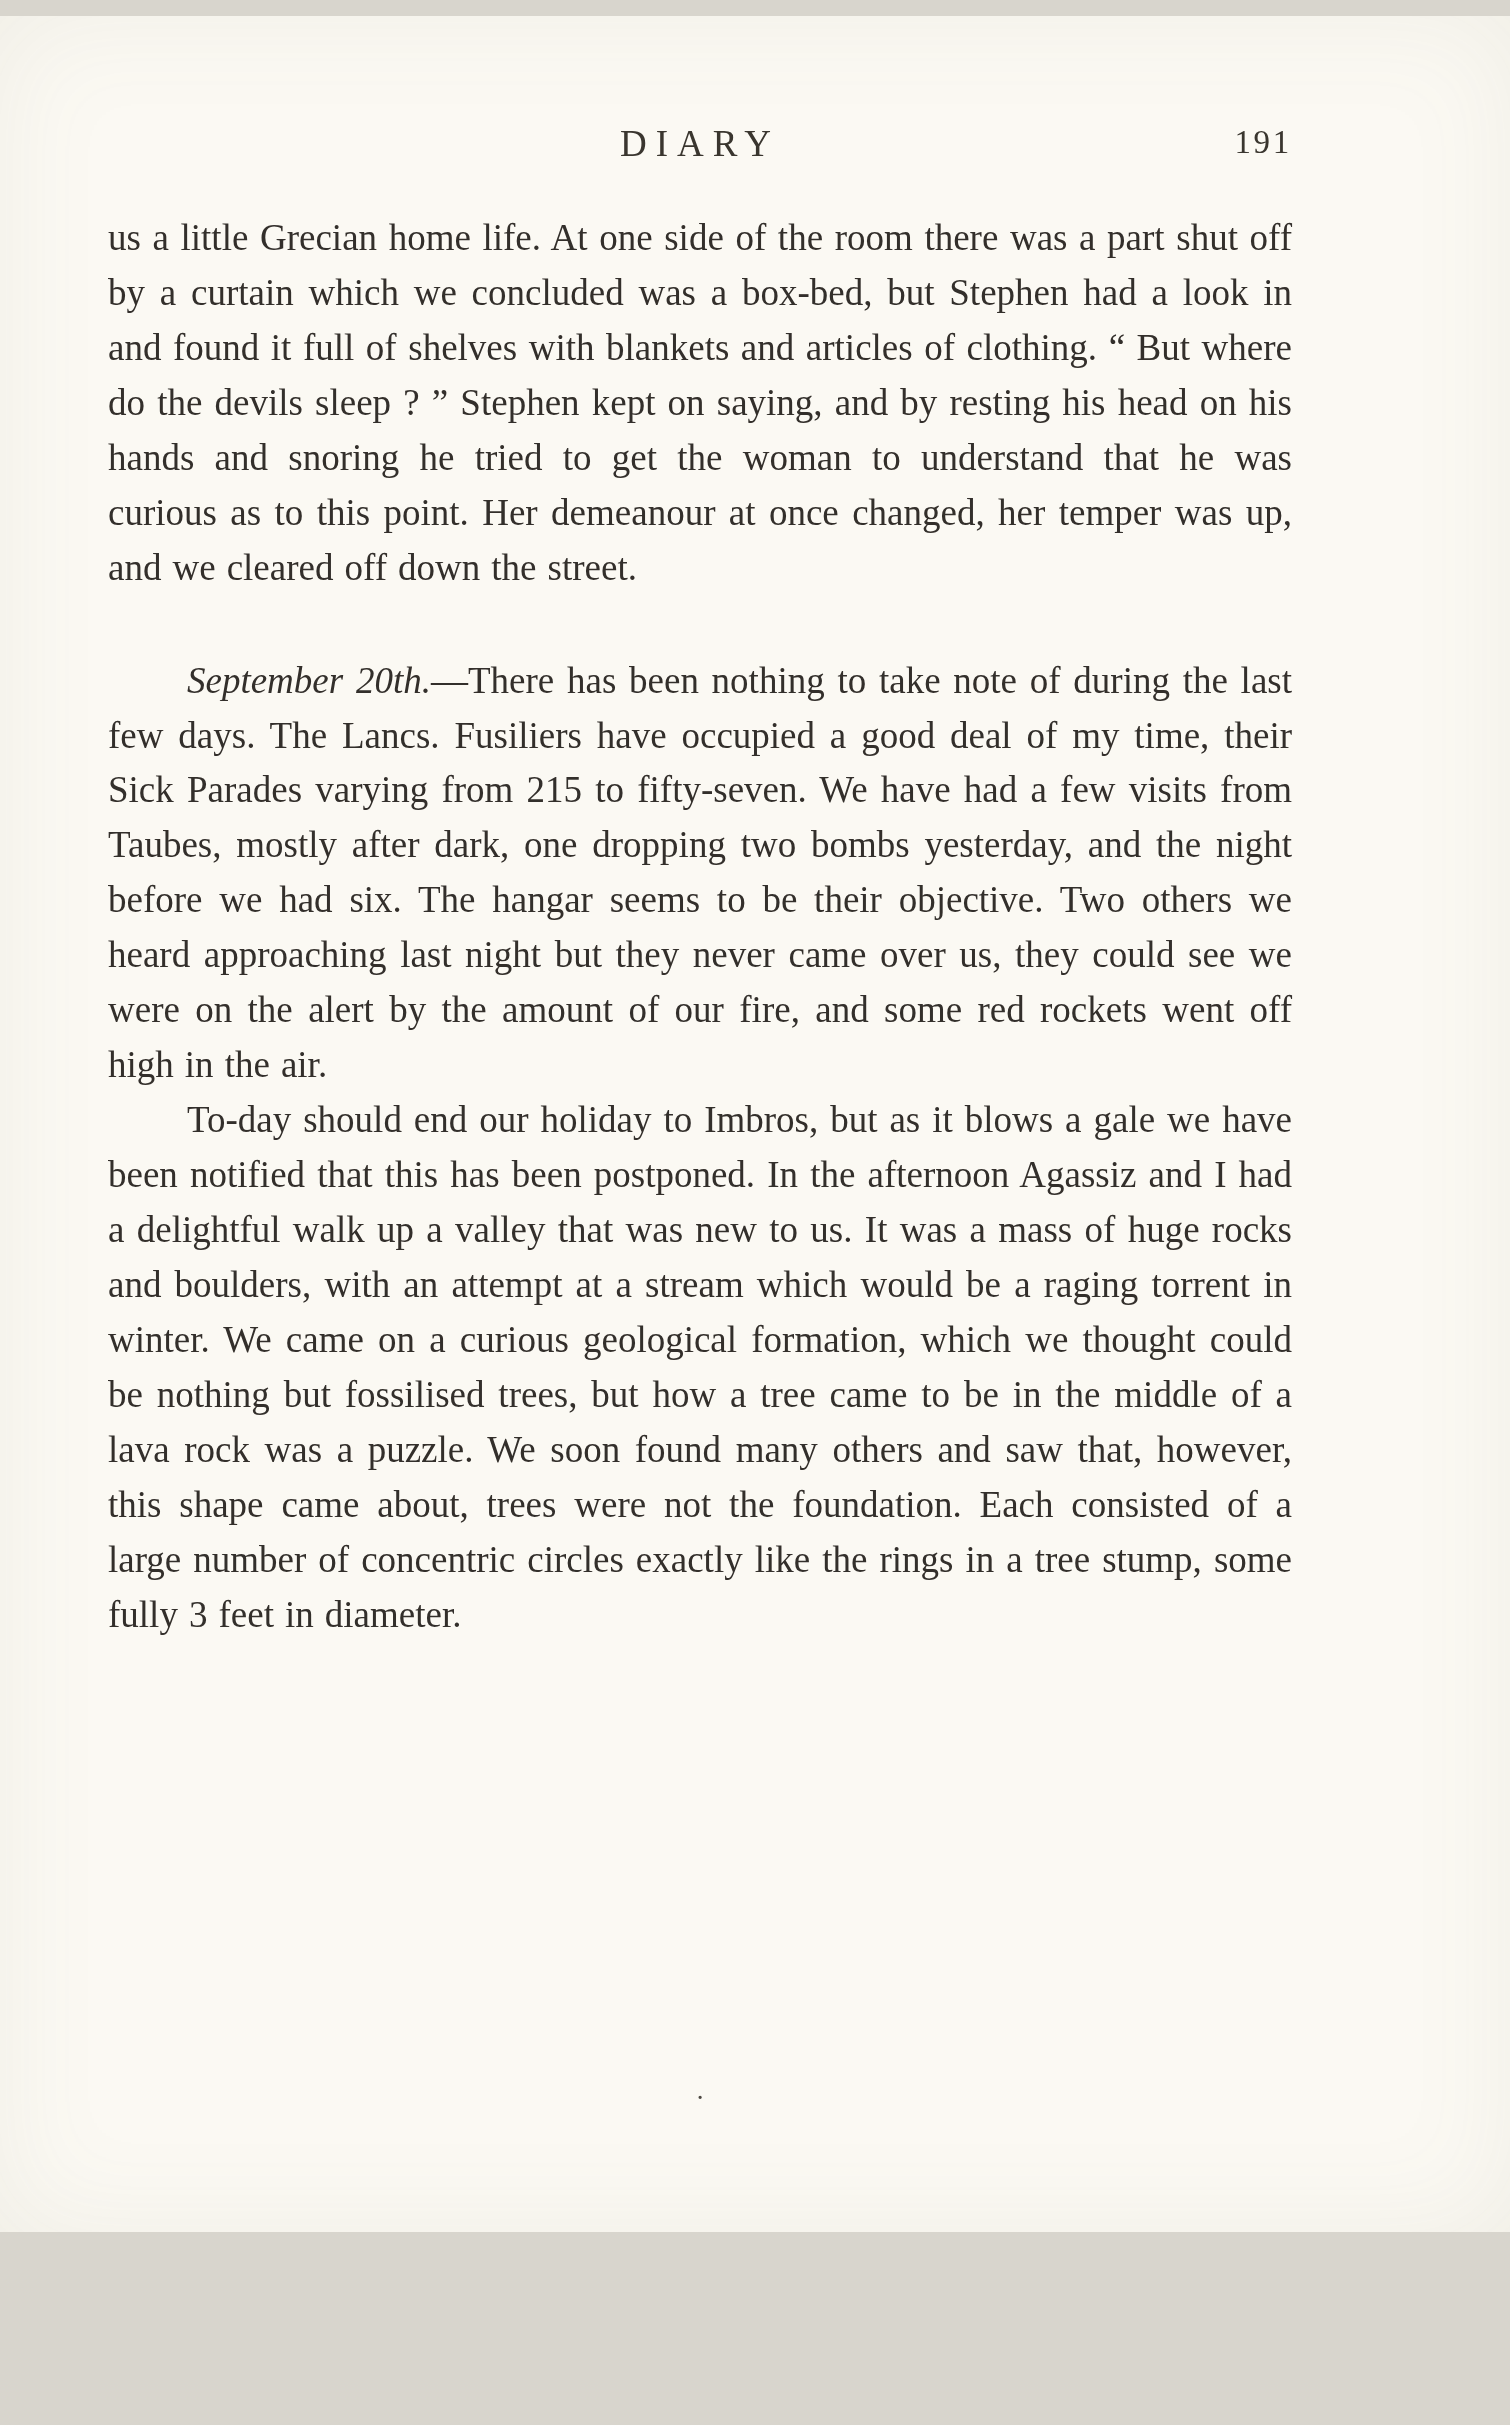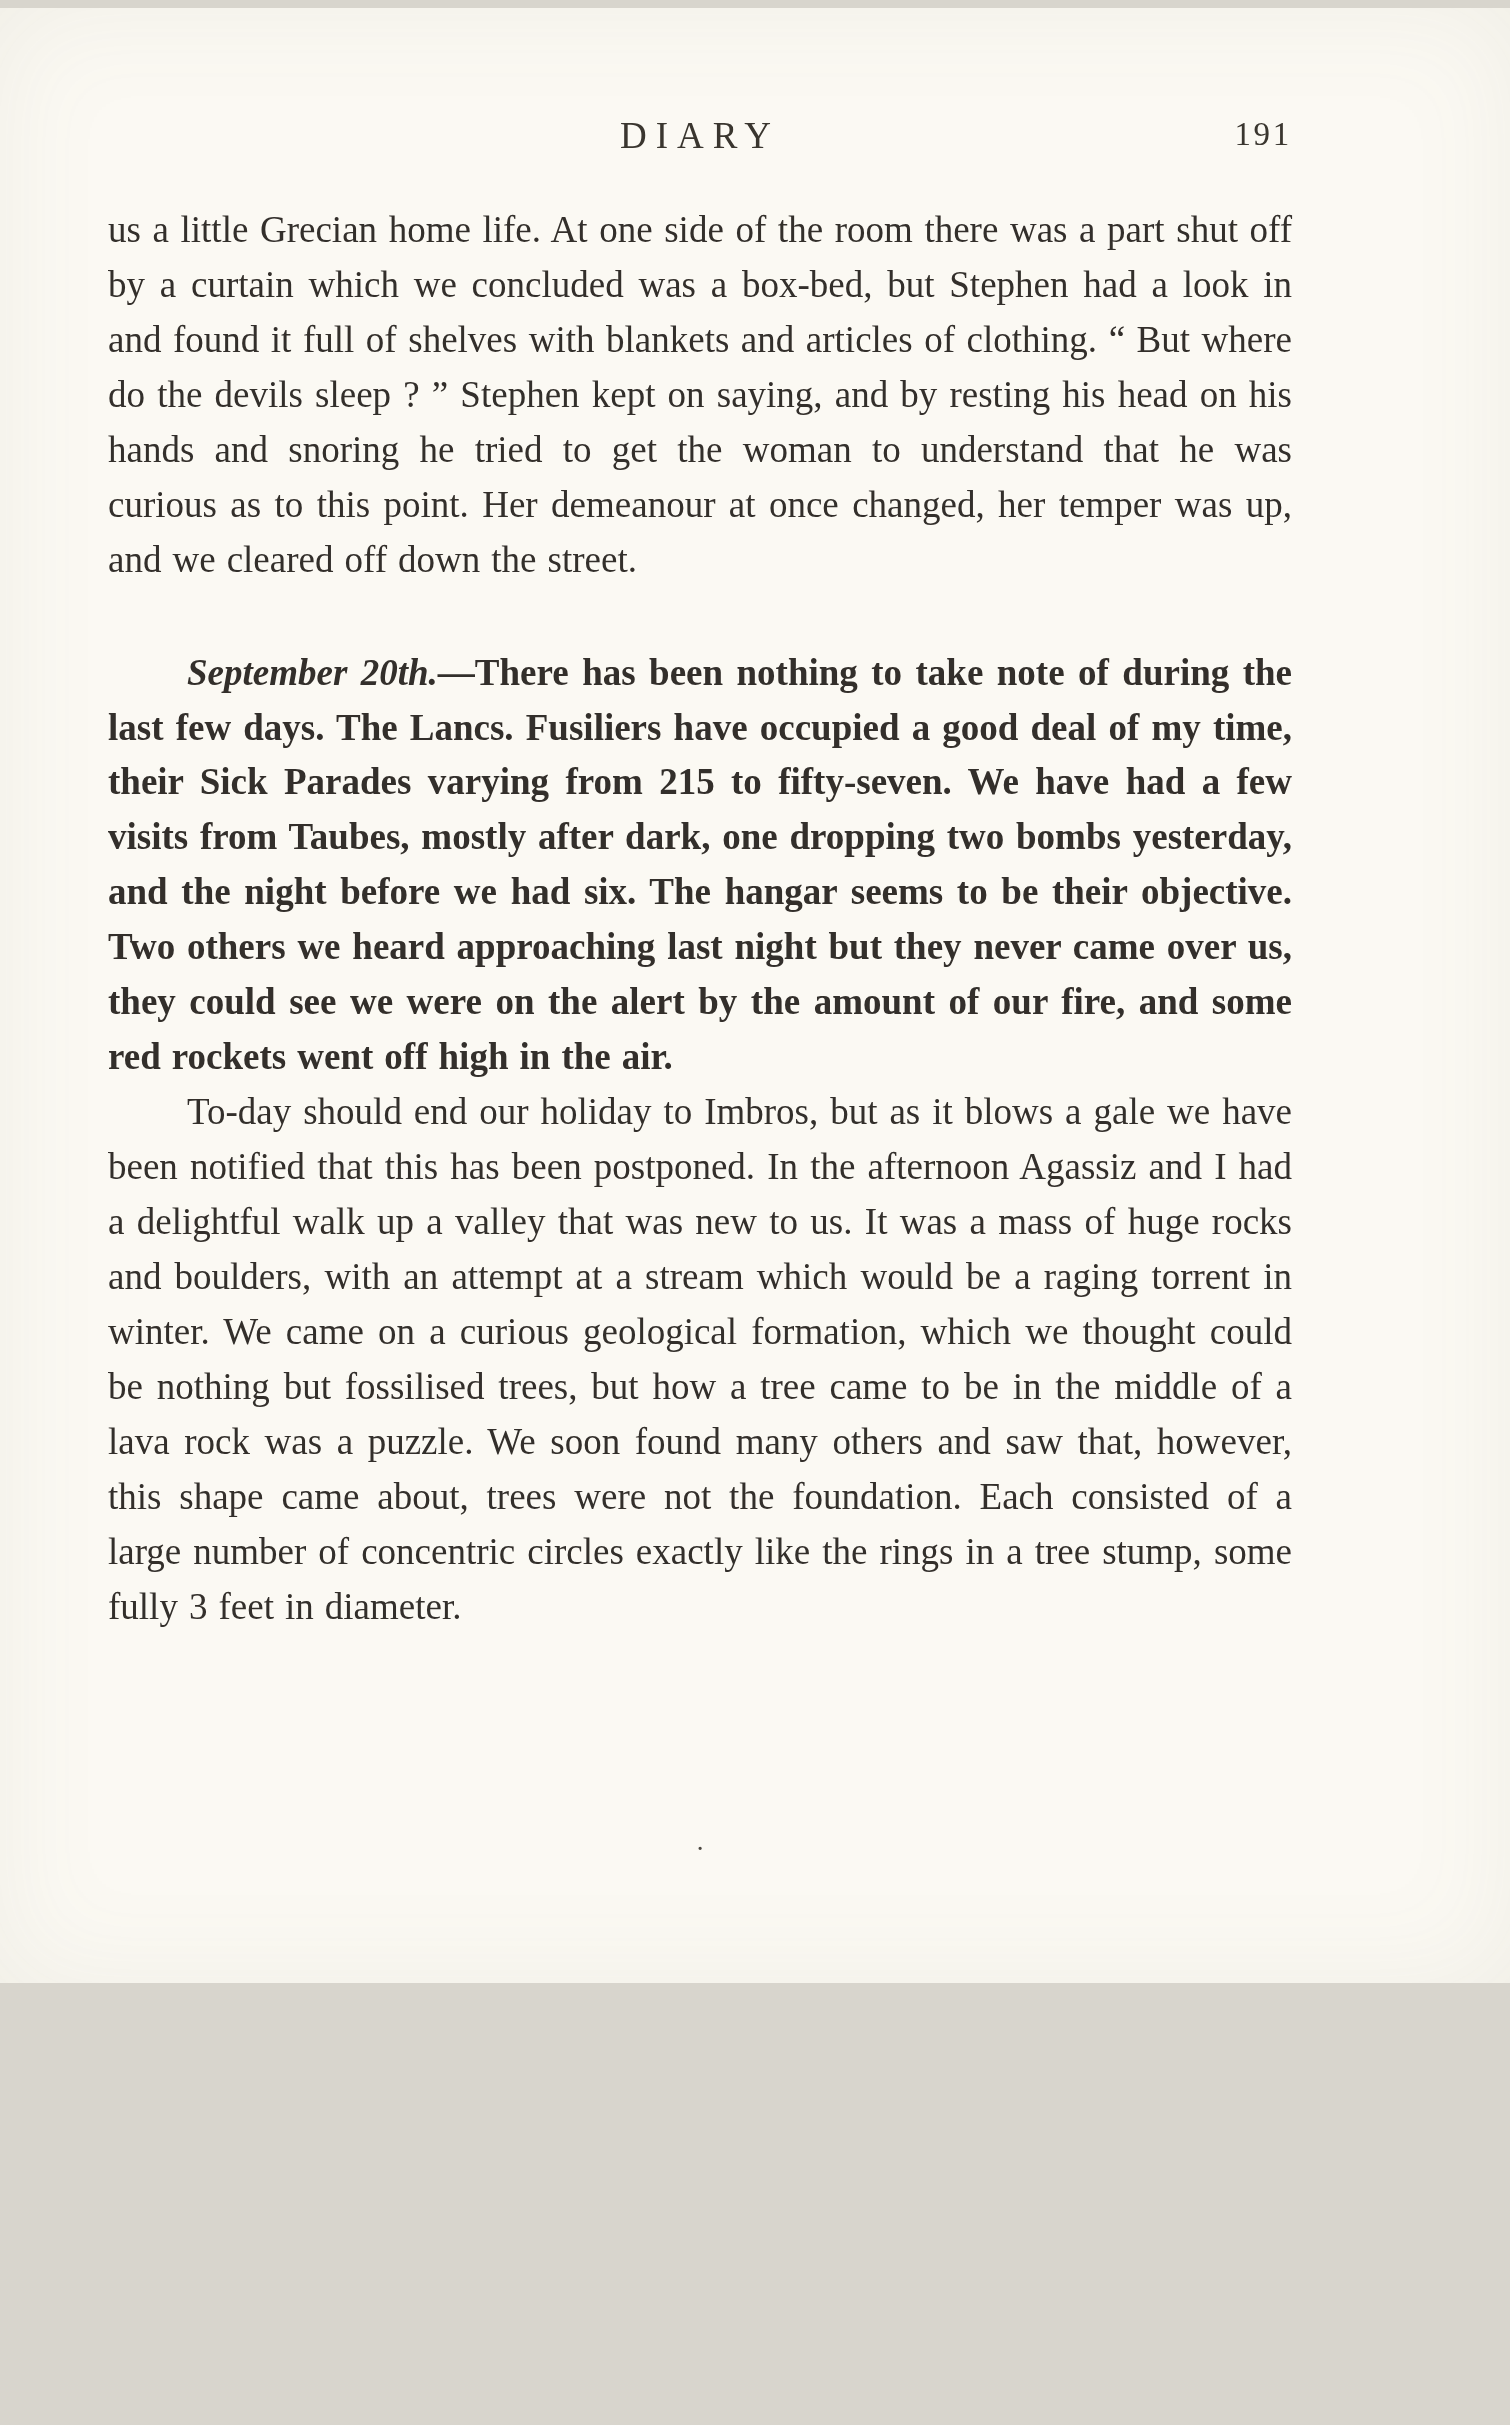--- a/index.html
+++ b/index.html
@@ -3,22 +3,22 @@
 <meta charset="utf-8">
 <style>
   html, body {
     margin: 0;
     padding: 0;
     background: #d8d5cd;
   }
   .page {
     position: relative;
     width: 1511px;
-    height: 1975px;
-    margin: 8px auto;
+    height: 2216px;
+    margin: 16px auto;
     background: #fbf9f3;
     box-sizing: border-box;
     padding: 106px 219px 0 108px;
     font-family: "Liberation Serif", serif;
     color: #332f2b;
     box-shadow: inset 0 0 110px rgba(120,110,90,0.08);
   }
   .header {
     position: relative;
     text-align: center;
@@ -42,21 +42,20 @@
     font-size: 37px;
     line-height: 1.485;
     text-align: justify;
     word-spacing: 1.8px;
   }
   .page-body p {
     margin: 0;
   }
   p.entry {
     margin-top: 58px;
-    font-weight: bold;
   }
   p.indent {
     text-indent: 79px;
   }
   .italic {
     font-style: italic;
   }
   .footer-mark {
     position: absolute;
     left: 108px;

